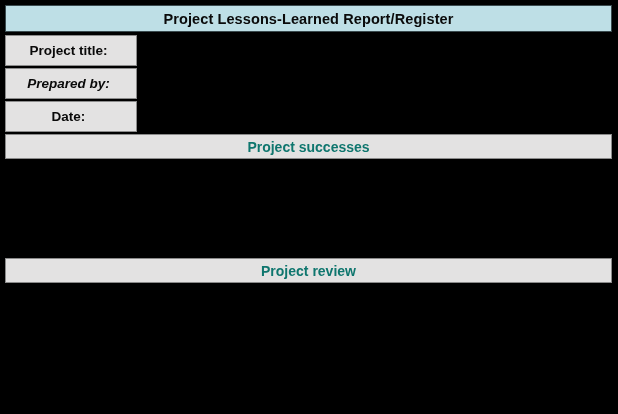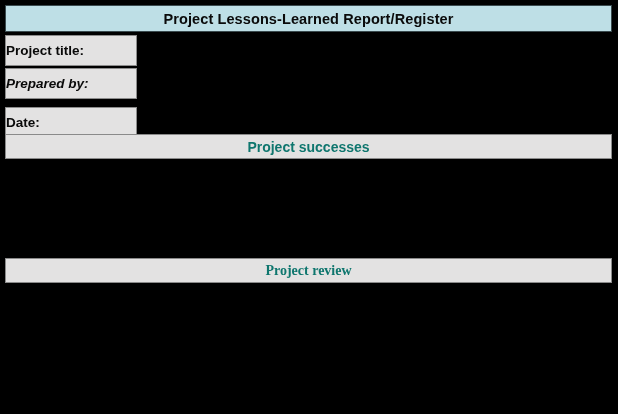--- a/index.html
+++ b/index.html
@@ -48,34 +48,34 @@
   
   .field-row {
     position: absolute;
     left: 5px;
     width: 607px;
     height: 31px;
     box-sizing: border-box;
   }
   .field-row.r1 { top: 35px; }
   .field-row.r2 { top: 68px; font-style: italic; }
-  .field-row.r3 { top: 107px; padding-left: 43px; }
+  .field-row.r3 { top: 101px; padding-left: 43px; }
 
   .field-label {
     position: absolute;
     left: 0;
     top: 0;
     width: 132px;
     height: 31px;
     background: #e3e2e2;
     border: 1px solid #8c8c8c;
     box-sizing: border-box;
     display: flex;
     align-items: center;
-    justify-content: flex-start;
+    justify-content: center;
     padding-right: 5px;
   }
   .field-label span {
     font-size: 13.5px;
     font-weight: bold;
     color: #0a0a0a;
     white-space: nowrap;
   }
 
   .field-value {
@@ -106,21 +106,21 @@
     align-items: center;
     justify-content: center;
   }
   .section-bar span {
     font-size: 14px;
     font-weight: bold;
     color: #0f766e;
     white-space: nowrap;
   }
   .section-bar.successes { top: 134px; }
-  .section-bar.review    { top: 258px; font-family: Liberation Serif, serif; }
+  .section-bar.review    { top: 258px; }
 
   
   .section-body {
     position: absolute;
     left: 5px;
     width: 607px;
     background: #000000;
     box-sizing: border-box;
     font-size: 13px;
     color: #e8e8e8;

